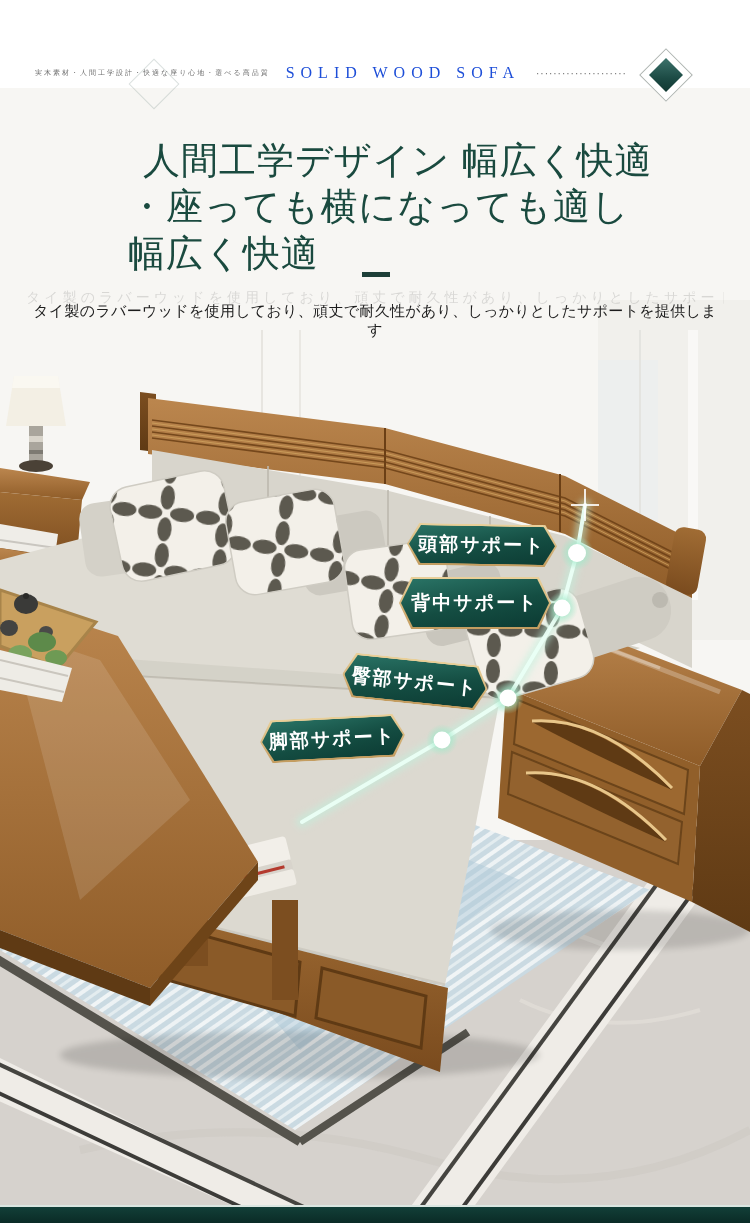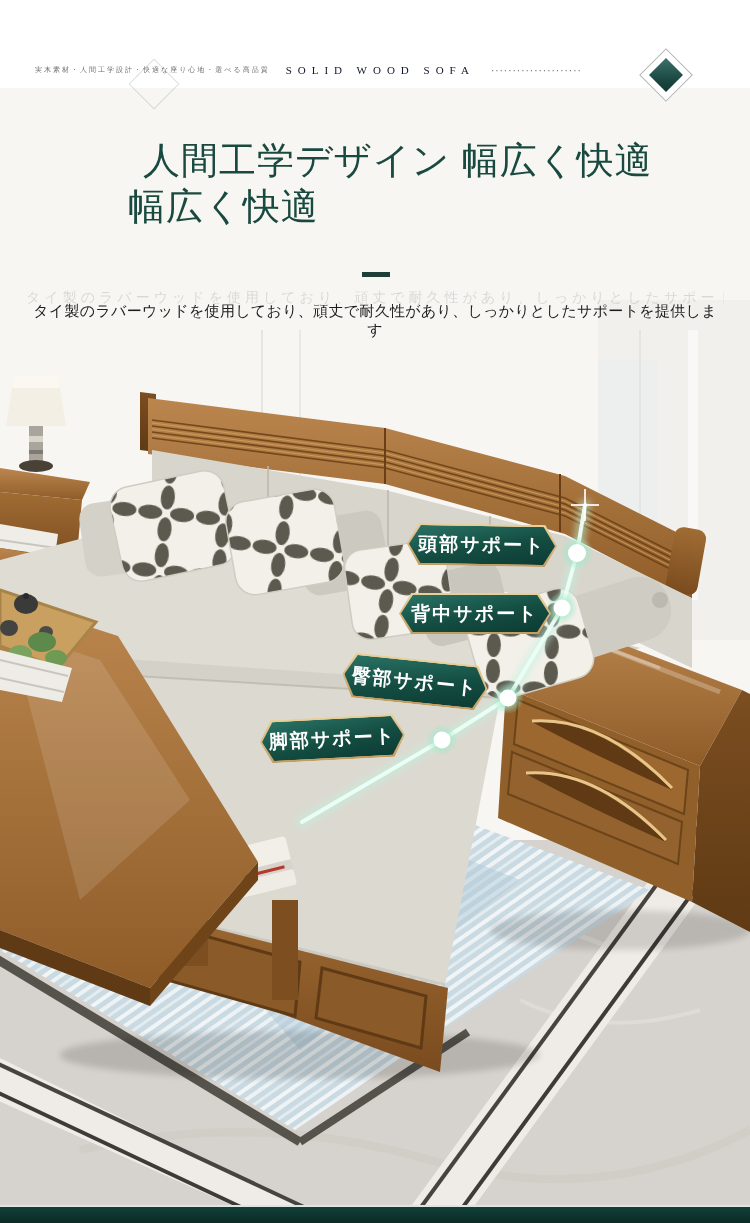--- a/index.html
+++ b/index.html
@@ -14,21 +14,21 @@
     font-size:43px;font-weight:700;letter-spacing:3px;
     color:rgba(184,188,185,0.78);white-space:nowrap;
   }
   .tagline-row{
     position:absolute;left:35px;top:64px;width:585px;z-index:2;
     display:flex;align-items:center;gap:16px;white-space:nowrap;
   }
   .tagline-small{font-size:7px;color:#6d6d6d;letter-spacing:2px;}
   .tagline-en{
     font-family:"Liberation Serif","DejaVu Serif",serif;
-    font-size:11px;color:#0f172a;letter-spacing:6px;font-weight:500;
+    font-size:16px;color:#1d4ed8;letter-spacing:6px;font-weight:500;
   }
   .tagline-dots{font-size:10px;color:#6a6a6a;letter-spacing:1px;}
   .faint-diamond{
     position:absolute;left:136px;top:66px;width:34px;height:34px;z-index:1;
     border:1px solid rgba(150,165,160,0.35);transform:rotate(45deg);
   }
   .diamond-icon{
     position:absolute;left:647px;top:56px;width:36px;height:36px;z-index:2;
     transform:rotate(45deg);border:1px solid #aeb4b1;background:#fff;
     display:flex;align-items:center;justify-content:center;
@@ -66,21 +66,21 @@
     display:flex;align-items:stretch;justify-content:stretch;
   }
   .badge .fill{
     flex:1;display:flex;align-items:center;justify-content:center;
     clip-path:polygon(0 50%,8% 0,92% 0,100% 50%,92% 100%,8% 100%);
     background:linear-gradient(170deg,#2a7466 0%,#144d42 55%,#0c3b33 100%);
     color:#ffffff;font-size:19px;font-weight:700;letter-spacing:2px;
     white-space:nowrap;
   }
   .badge1{left:407px;top:524px;width:150px;height:42px;transform:rotate(1deg);}
-  .badge2{left:399px;top:577px;width:152px;height:41px;margin-top:16px;}
+  .badge2{left:399px;top:577px;width:152px;height:52px;}
   .badge3{left:342px;top:659px;width:146px;height:45px;transform:rotate(6deg);}
   .badge4{left:260px;top:717px;width:145px;height:43px;transform:rotate(-3deg);}
   
   .footer-bar{
     position:absolute;left:0;top:1205px;width:750px;height:18px;z-index:5;
     background:linear-gradient(180deg,#123f38 0%,#0a2b26 100%);
     border-top:2px solid #dbe6e1;box-sizing:border-box;
   }
 </style>
 </head>
@@ -324,20 +324,21 @@
     <span class="tagline-small">実木素材・人間工学設計・快適な座り心地・選べる高品質</span>
     <span class="tagline-en">SOLID WOOD SOFA</span>
     <span class="tagline-dots">·····················</span>
   </div>
   <div class="diamond-icon">
     <div class="inner"></div>
   </div>
 
   <div class="hero-title">
     <div class="l1">人間工学デザイン 幅広く快適</div>
+    <div class="l2">・座っても横になっても適し</div>
     <div class="l3">幅広く快適</div>
   </div>
   <div class="title-dash"></div>
   <div class="hero-subtitle-ghost">タイ製のラバーウッドを使用しており、頑丈で耐久性があり、しっかりとしたサポートを提供します</div>
   <div class="hero-subtitle">タイ製のラバーウッドを使用しており、頑丈で耐久性があり、しっかりとしたサポートを提供します</div>
 
   <div class="badge badge1">
     <div class="fill">頭部サポート</div>
   </div>
   <div class="badge badge2">

